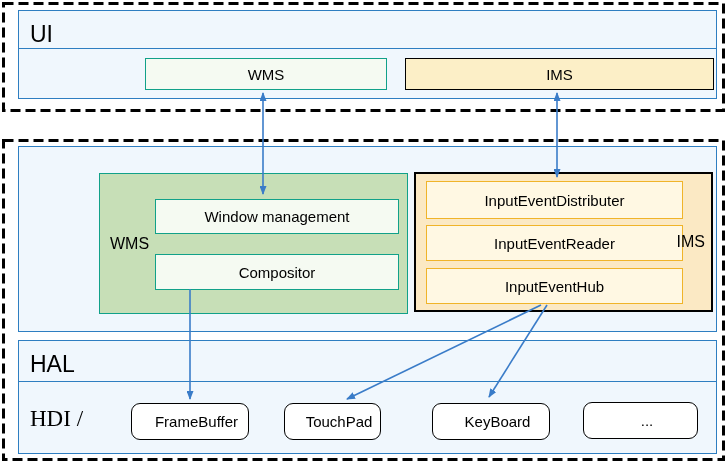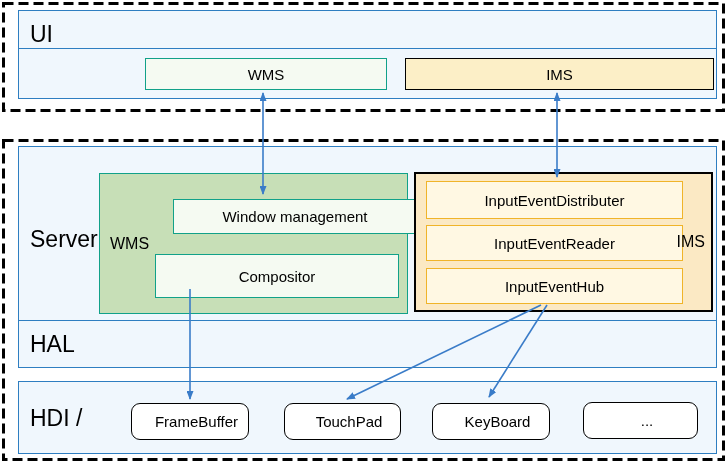--- a/index.html
+++ b/index.html
@@ -12,21 +12,21 @@
     position:absolute;left:18px;width:699px;box-sizing:border-box;
     background:var(--row_fill);border:1.5px solid var(--blue_border);
   }
   .row-label{
     position:absolute;left:11px;top:50%;transform:translateY(-50%);
     font-size:23px;color:var(--text);white-space:nowrap;
   }
   #row-ui{top:10px;height:48px;}
   #row-client{top:48px;height:51px;}
   #row-server{top:146px;height:186px;}
-  #row-hal{top:320px;height:48px;}
+  #row-hal{top:340px;height:48px;}
   #row-hw{top:381px;height:73px;}
 
   .node{
     position:absolute;box-sizing:border-box;display:flex;
     align-items:center;justify-content:center;
     font-size:15px;white-space:nowrap;
   }
   
   #client-wms{left:126px;top:9px;width:242px;height:32px;
     background:var(--green_inner_fill);border:1px solid var(--teal);}
@@ -41,39 +41,39 @@
     background:var(--ims_group_fill);border:2px solid var(--outline_dark);}
   .group-label{
     position:absolute;top:50%;transform:translateY(-50%);
     font-size:16px;white-space:nowrap;
   }
   #wms-group .group-label{left:10px;}
   #ims-group .group-label{right:6px;}
 
   #wms-group .node{left:55px;width:244px;
     background:var(--green_inner_fill);border:1px solid var(--teal);}
-  #srv-wm{top:25px;height:35px;margin-left:18px;}
-  #srv-comp{top:80px;height:44px;}
+  #srv-wm{top:25px;height:35px;}
+  #srv-comp{top:80px;height:36px;}
 
   #ims-group .node{left:10px;width:257px;
     background:var(--ims_inner_fill);border:1.5px solid var(--gold);}
   #srv-ied{top:7px;height:38px;}
   #srv-ier{top:51px;height:36px;justify-content:center;}
   #srv-ieh{top:94px;height:36px;}
 
   
-  #hw-label{display:flex;flex-direction:column;line-height:29px;}
+  #hw-label{display:flex;flex-direction:column;line-height:29px;font-family:Liberation Serif, serif;}
   .hw-node{
     position:absolute;top:21px;height:37px;box-sizing:border-box;
     display:flex;align-items:center;justify-content:center;
     background:var(--hw_box_fill);border:1.5px solid var(--outline_dark);
     border-radius:9px;font-size:15px;padding-left:13px;
   }
   #hw-framebuffer{left:112px;width:118px;}
-  #hw-touchpad{left:265px;width:117px;}
+  #hw-touchpad{left:265px;width:97px;}
   #hw-keyboard{left:413px;width:118px;justify-content:center;}
   #hw-dots{left:564px;width:115px;top:20px;}
 
   
   #overlay{position:absolute;left:0;top:0;width:728px;height:466px;
     pointer-events:none;z-index:5;}
   .dashed-rect{fill:none;stroke:var(--outline_dark);stroke-width:3;
     stroke-dasharray:10 5;}
   .arrow-line{stroke:var(--arrow);stroke-width:1.6;fill:none;}
   .ah{fill:var(--arrow);}
@@ -90,21 +90,20 @@
   <div class="row" id="row-client">
     <div class="node" id="client-wms">
       <span>WMS</span>
     </div>
     <div class="node" id="client-ims">
       <span>IMS</span>
     </div>
   </div>
 
   <div class="row" id="row-server">
-    <span class="row-label">Server</span>
 
     <div class="group" id="wms-group">
       <span class="group-label">WMS</span>
       <div class="node" id="srv-wm">
         <span>Window management</span>
       </div>
       <div class="node" id="srv-comp">
         <span>Compositor</span>
       </div>
     </div>

